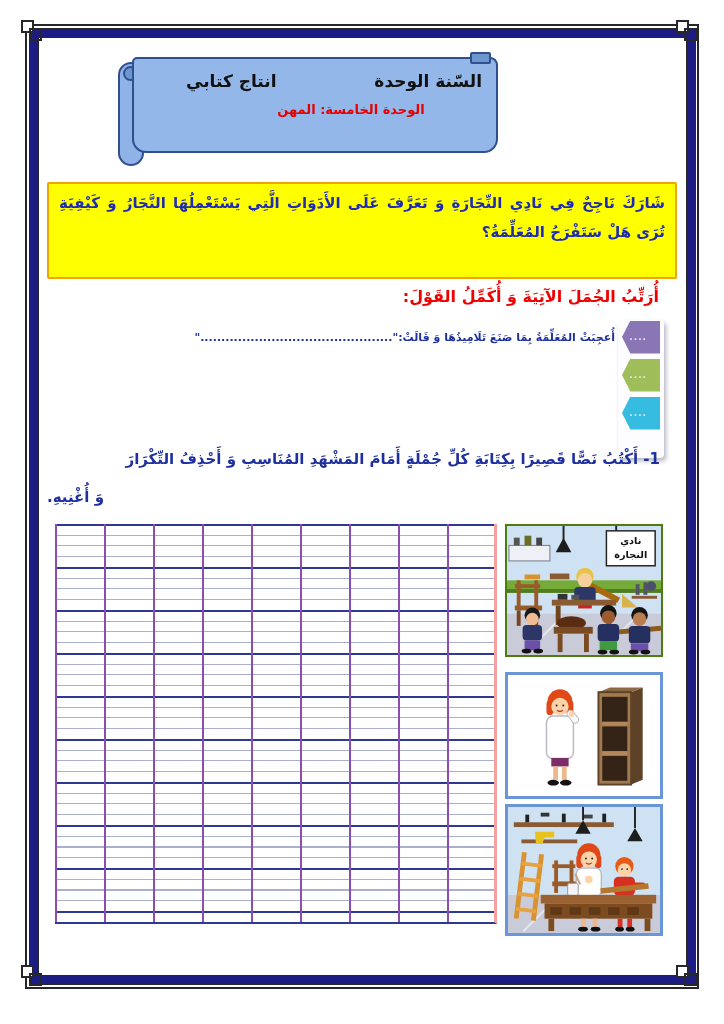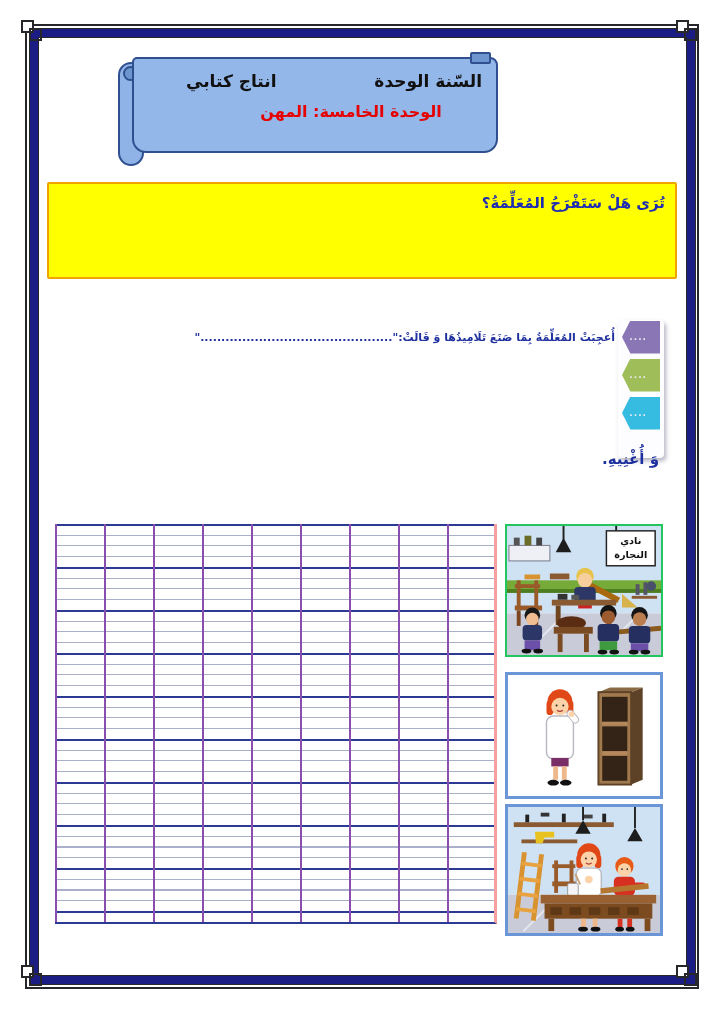--- a/index.html
+++ b/index.html
@@ -22,21 +22,21 @@
   .banner-roll { position:absolute; left:2px; top:10px; width:26px; height:104px; background:#8fb3e6;
                  border:2px solid #2f4f8f; border-radius:13px; }
   .banner-roll::before { content:""; position:absolute; left:3px; top:2px; width:11px; height:11px;
                  border:2px solid #2f4f8f; border-radius:50%; background:#6d96cf; }
   .banner-body { position:absolute; left:16px; top:5px; right:0; height:96px; background:#93b7e9;
                  border:2px solid #2f4f8f; border-radius:5px 8px 14px 14px; }
   .banner-body::before { content:""; position:absolute; top:-7px; right:5px; width:17px; height:8px;
                  background:#6d96cf; border:2px solid #2f4f8f; border-radius:2px; }
   .banner-row1 { display:flex; direction:rtl; justify-content:space-between; padding:12px 14px 0 52px;
                  font-size:17px; font-weight:bold; color:#111; }
-  .banner-unit { margin-top:11px; padding-left:72px; text-align:center; font-size:16px; font-weight:bold; color:#e60000; }
+  .banner-unit { margin-top:11px; padding-left:72px; text-align:center; font-size:13px; font-weight:bold; color:#e60000; }
 
   
   .intro-box { position:absolute; left:47px; top:182px; width:630px; height:97px; background:#ffff00;
                border:2px solid #efa400; border-radius:2px; padding:5px 10px 0 10px; direction:rtl;
                color:#1e2cb4; font-weight:bold; font-size:15px; }
   .intro-line { line-height:29px; text-align:justify; text-align-last:justify; }
   .intro-line.last { text-align-last:right; }
 
   
   .sort-heading { position:absolute; left:47px; top:287px; width:612px; direction:rtl; text-align:right;
@@ -47,34 +47,34 @@
   .sort-row { position:relative; display:flex; direction:rtl; align-items:center; gap:7px; height:38px; }
   .tag { width:38px; height:33px; flex:0 0 38px; clip-path:polygon(100% 0, 100% 100%, 22% 100%, 0 50%, 22% 0);
          display:flex; align-items:center; padding-right:13px; color:#e9e9f2; font-size:9px;
          letter-spacing:1px; font-weight:bold; }
   .tag.purple { background:#8a76b5; } .tag.green { background:#9fbe5a; } .tag.cyan { background:#35bce0; }
   .sort-text { flex:1; color:#1e2f9e; font-weight:bold; font-size:11px; line-height:19px; }
 
   
   .write-block { position:absolute; left:47px; top:446px; width:613px; direction:rtl; color:#1e2f9e;
                  font-weight:bold; font-size:15px; line-height:26px; }
-  .write-line2 { padding-right:1px; text-align:right; }
+  .write-line2 { padding-right:1px; text-align:left;margin-top:12px; }
 
   
   .grid { position:absolute; left:55px; top:524px; width:442px; height:400px; background-color:#fff;
           border-bottom:2px solid #2c3a93; border-right:3px solid #f7a0a0;
           background-image:
             repeating-linear-gradient(90deg,  #8a4fae 0, #8a4fae 2px, transparent 2px, transparent 49px),
             repeating-linear-gradient(180deg, #2c3a93 0, #2c3a93 2px, transparent 2px, transparent 43px),
             repeating-linear-gradient(180deg, #aab0cc 0, #aab0cc 1px, transparent 1px, transparent 10.75px); }
 
   
   .img-card { position:absolute; left:505px; width:158px; background:#fff; }
   .img-card svg { display:block; width:100%; height:100%; }
-  .card1 { top:524px; height:133px; border:2px solid #22c55e; }
+  .card1 { top:524px; height:133px; border:2px solid #4d7c0f; }
   .card2 { top:672px; height:127px; border:3px solid #6a96d8; }
   .card3 { top:804px; height:132px; border:3px solid #6a96d8; }
   .sign-text { font-family:"DejaVu Sans",sans-serif; font-size:10px; font-weight:bold; fill:#111; }
 </style>
 </head>
 <body>
 
 <div class="page">
 
   <div class="frame-outer"></div>
@@ -101,38 +101,41 @@
     <div class="banner-body">
       <div class="banner-row1">
         <span>السّنة الوحدة</span>
         <span>انتاج كتابي</span>
       </div>
       <div class="banner-unit">الوحدة الخامسة: المهن</div>
     </div>
   </div>
 
   <div class="intro-box">
+    <div class="intro-line">شَارَكَ نَاجِحٌ فِي نَادِي النِّجَارَةِ وَ تَعَرَّفَ عَلَى الأَدَوَاتِ الَّتِي يَسْتَعْمِلُهَا النَّجَارُ وَ كَيْفِيَةِ</div>
     <div class="intro-line last">تُرَى هَلْ سَتَفْرَحُ المُعَلِّمَةُ؟</div>
   </div>
 
+  <div class="sort-heading">أُرَتِّبُ الجُمَلَ الآتِيَةَ وَ أُكَمِّلُ القَوْلَ:</div>
   <div class="sort-block">
     <div class="tag-strip"></div>
     <div class="sort-row">
       <span class="tag purple">....</span>
       <span class="sort-text">أُعجِبَتْ المُعَلِّمَةُ بِمَا صَنَعَ تَلَامِيذُهَا وَ قَالَتْ:".............................................."</span>
     </div>
     <div class="sort-row">
       <span class="tag green">....</span>
     </div>
     <div class="sort-row">
       <span class="tag cyan">....</span>
     </div>
   </div>
 
   <div class="write-block">
+    <div>1- أَكْتُبُ نَصًّا قَصِيرًا بِكِتَابَةِ كُلِّ جُمْلَةٍ أَمَامَ المَشْهَدِ المُنَاسِبِ وَ أَحْذِفُ التِّكْرَارَ</div>
     <div class="write-line2">وَ أُغْنِيهِ.</div>
   </div>
 
   <div class="grid"></div>
 
   <div class="img-card card1">
     <svg viewBox="0 0 158 133" preserveAspectRatio="none">
       <rect width="158" height="90" fill="#cfe2f3"></rect>
       <rect y="90" width="158" height="43" fill="#c9ccd8"></rect>
       <line x1="20" y1="130" x2="55" y2="95" stroke="#e6e8ef" stroke-width="2"></line>

